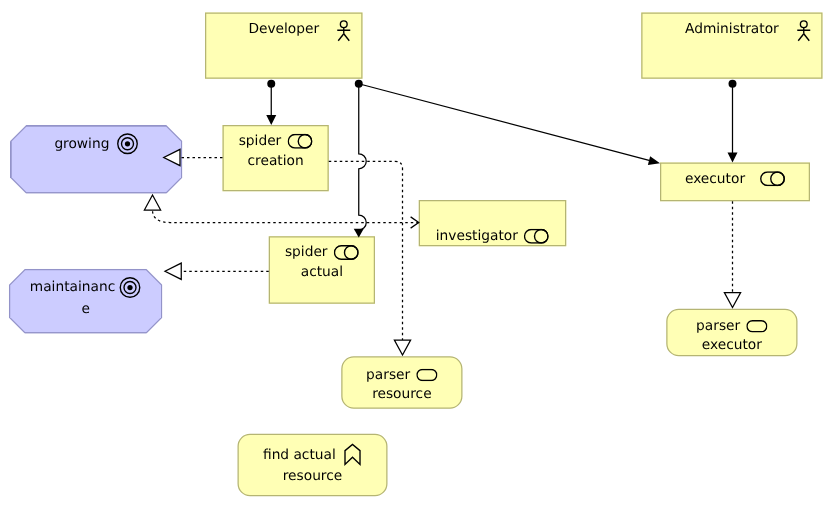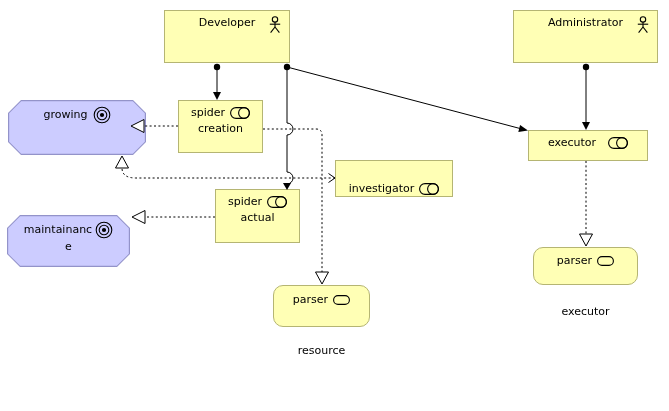--- a/index.html
+++ b/index.html
@@ -8,21 +8,21 @@
     font-family:"DejaVu Sans",sans-serif;font-size:11px;color:#000;
   }
   .node{
     position:absolute;box-sizing:border-box;display:flex;flex-direction:column;
     align-items:center;padding-top:4px;line-height:16px;text-align:center;
   }
   .rect{
     background:var(--yellow-fill);border:1px solid var(--yellow-border);
   }
   .service{
-    background:var(--yellow-fill);border:1px solid var(--yellow-border);border-radius:10px;gap:36px;
+    background:var(--yellow-fill);border:1px solid var(--yellow-border);border-radius:10px;
   }
   .row{display:flex;align-items:center;justify-content:center;gap:5px;}
   .actor-node .lbl{margin-top:0;}
   .actor-node .corner-icon{position:absolute;top:5px;right:8px;}
   
   .goal-outer{
     position:absolute;
     background:var(--purple-border);
     clip-path:polygon(13px 0,calc(100% - 13px) 0,100% 13px,100% calc(100% - 13px),
       calc(100% - 13px) 100%,13px 100%,0 calc(100% - 13px),0 13px);
@@ -155,20 +155,29 @@
   <div class="node service" style="left:273px;top:285px;width:97px;height:42px;padding-top:6px;line-height:15px;">
     <div class="row">
       <span>parser</span>
       <svg class="icon" width="17" height="10" viewBox="0 0 17 10">
         <rect class="ic" x="0.6" y="0.6" width="15.8" height="8.8" rx="4.4"></rect>
       </svg>
     </div>
     <span>resource</span>
   </div>
 
+  <div class="node service" style="left:190px;top:347px;width:120px;height:50px;padding-top:6px;line-height:16px;">
+    <div class="row">
+      <span>find actual</span>
+      <svg class="icon" width="16" height="19" viewBox="0 0 16 19">
+        <path class="ic" d="M2,17.5 L2,6.5 L8,1.5 L14,6.5 L14,17.5 L8,11.8 Z"></path>
+      </svg>
+    </div>
+    <span>resource</span>
+  </div>
 
   <svg class="wires" width="669" height="411" viewBox="0 0 669 411">
 
     <g>
       <circle class="dot" cx="217" cy="67" r="3.2"></circle>
       <path class="wire" d="M217,65 L217,95"></path>
       <polygon class="head-filled" points="213,92 221,92 217,100"></polygon>
     </g>
 
     <g>

